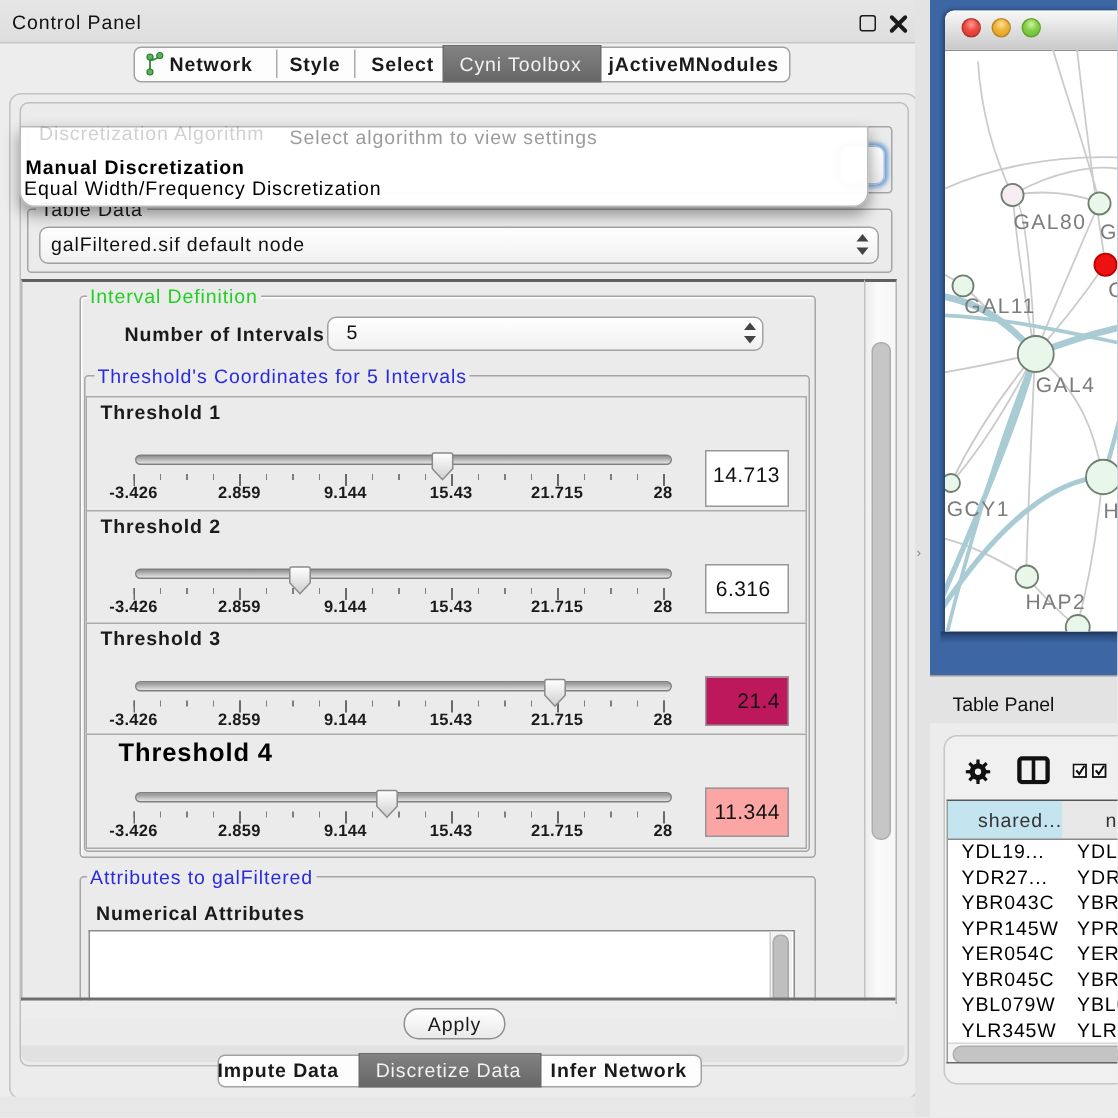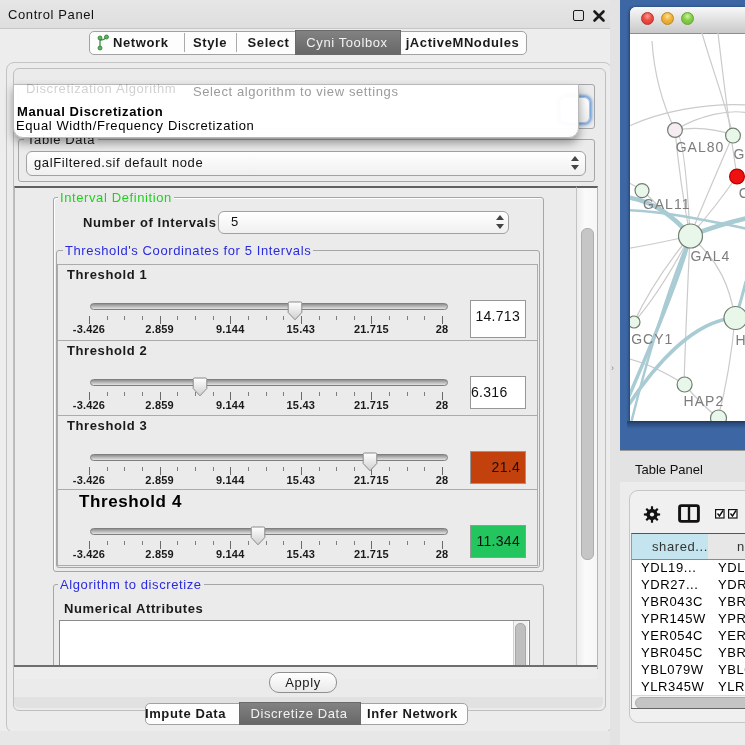--- a/index.html
+++ b/index.html
@@ -110,66 +110,66 @@
 <div class="abs" style="left:417px;top:399px;width:50px;text-align:center;font-size:11px;font-weight:700;color:#1a1a1a;letter-spacing:0.2px;">28</div>
 <svg class="abs" style="left:191.5px;top:376.5px;z-index:3;" width="16" height="20" viewBox="0 0 16 20">
 <path d="M2.5,1 L13.5,1 Q14.8,1 14.8,2.3 L14.8,11.5 L8,18.8 L1.2,11.5 L1.2,2.3 Q1.2,1 2.5,1 Z" fill="url(#thg340)" stroke="#8A8A8A" stroke-width="1"></path>
 <defs>
       <linearGradient id="thg340" x1="0" y1="0" x2="0" y2="1">
         <stop offset="0" stop-color="#FFFFFF"></stop>
         <stop offset="1" stop-color="#CFCFCF"></stop>
       </linearGradient>
     </defs>
 </svg>
-<div class="abs" style="left:470px;top:376px;width:56px;height:33px;background:#FFF;border:1px solid #979797;font-size:14px;color:#111;text-align:left;line-height:31px;padding-right:5px;box-sizing:border-box;letter-spacing:0.3px;">6.316</div>
+<div class="abs" style="left:470px;top:376px;width:56px;height:33px;background:#FFF;border:1px solid #979797;font-size:14px;color:#111;text-align:center;line-height:31px;padding-right:5px;box-sizing:border-box;letter-spacing:0.3px;">6.316</div>
 <div class="abs" style="left:57px;top:415px;width:479px;height:75px;border:1px solid #ABABAB;background:#EBEBEB;"></div>
 <div class="abs" style="left:67px;top:418px;font-size:13px;font-weight:700;color:#1a1a1a;">Threshold 3</div>
 <div class="abs" style="left:90px;top:454px;width:356px;height:5px;background:linear-gradient(#8F8F8F,#E4E4E4);border:1px solid #7F7F7F;border-radius:4px;"></div>
 <div class="abs" style="left:89px;top:467px;width:355px;height:4px;background:repeating-linear-gradient(90deg,#7E7E7E 0 1px,transparent 1px 17.655px);"></div>
 <div class="abs" style="left:89px;top:467px;width:355px;height:8px;background:repeating-linear-gradient(90deg,#6A6A6A 0 1px,transparent 1px 70.62px);"></div>
 <div class="abs" style="left:64px;top:474px;width:50px;text-align:center;font-size:11px;font-weight:700;color:#1a1a1a;letter-spacing:0.2px;">-3.426</div>
 <div class="abs" style="left:134.6px;top:474px;width:50px;text-align:center;font-size:11px;font-weight:700;color:#1a1a1a;letter-spacing:0.2px;">2.859</div>
 <div class="abs" style="left:205.2px;top:474px;width:50px;text-align:center;font-size:11px;font-weight:700;color:#1a1a1a;letter-spacing:0.2px;">9.144</div>
 <div class="abs" style="left:275.8px;top:474px;width:50px;text-align:center;font-size:11px;font-weight:700;color:#1a1a1a;letter-spacing:0.2px;">15.43</div>
 <div class="abs" style="left:346.4px;top:474px;width:50px;text-align:center;font-size:11px;font-weight:700;color:#1a1a1a;letter-spacing:0.2px;">21.715</div>
 <div class="abs" style="left:417px;top:474px;width:50px;text-align:center;font-size:11px;font-weight:700;color:#1a1a1a;letter-spacing:0.2px;">28</div>
 <svg class="abs" style="left:362.0px;top:451.5px;z-index:3;" width="16" height="20" viewBox="0 0 16 20">
 <path d="M2.5,1 L13.5,1 Q14.8,1 14.8,2.3 L14.8,11.5 L8,18.8 L1.2,11.5 L1.2,2.3 Q1.2,1 2.5,1 Z" fill="url(#thg415)" stroke="#8A8A8A" stroke-width="1"></path>
 <defs>
       <linearGradient id="thg415" x1="0" y1="0" x2="0" y2="1">
         <stop offset="0" stop-color="#FFFFFF"></stop>
         <stop offset="1" stop-color="#CFCFCF"></stop>
       </linearGradient>
     </defs>
 </svg>
-<div class="abs" style="left:470px;top:451px;width:56px;height:33px;background:#c2410c;border:1px solid #979797;font-size:14px;color:#111;text-align:right;line-height:31px;padding-right:5px;box-sizing:border-box;letter-spacing:0.3px;">21.4</div>
+<div class="abs" style="left:470px;top:451px;width:56px;height:33px;background:#be185d;border:1px solid #979797;font-size:14px;color:#111;text-align:right;line-height:31px;padding-right:5px;box-sizing:border-box;letter-spacing:0.3px;">21.4</div>
 <div class="abs" style="left:57px;top:489px;width:479px;height:75px;border:1px solid #ABABAB;background:#EBEBEB;"></div>
 <div class="abs" style="left:79px;top:492px;font-size:17px;font-weight:700;color:#000000;">Threshold 4</div>
 <div class="abs" style="left:90px;top:528px;width:356px;height:5px;background:linear-gradient(#8F8F8F,#E4E4E4);border:1px solid #7F7F7F;border-radius:4px;"></div>
 <div class="abs" style="left:89px;top:541px;width:355px;height:4px;background:repeating-linear-gradient(90deg,#7E7E7E 0 1px,transparent 1px 17.655px);"></div>
 <div class="abs" style="left:89px;top:541px;width:355px;height:8px;background:repeating-linear-gradient(90deg,#6A6A6A 0 1px,transparent 1px 70.62px);"></div>
 <div class="abs" style="left:64px;top:548px;width:50px;text-align:center;font-size:11px;font-weight:700;color:#1a1a1a;letter-spacing:0.2px;">-3.426</div>
 <div class="abs" style="left:134.6px;top:548px;width:50px;text-align:center;font-size:11px;font-weight:700;color:#1a1a1a;letter-spacing:0.2px;">2.859</div>
 <div class="abs" style="left:205.2px;top:548px;width:50px;text-align:center;font-size:11px;font-weight:700;color:#1a1a1a;letter-spacing:0.2px;">9.144</div>
 <div class="abs" style="left:275.8px;top:548px;width:50px;text-align:center;font-size:11px;font-weight:700;color:#1a1a1a;letter-spacing:0.2px;">15.43</div>
 <div class="abs" style="left:346.4px;top:548px;width:50px;text-align:center;font-size:11px;font-weight:700;color:#1a1a1a;letter-spacing:0.2px;">21.715</div>
 <div class="abs" style="left:417px;top:548px;width:50px;text-align:center;font-size:11px;font-weight:700;color:#1a1a1a;letter-spacing:0.2px;">28</div>
 <svg class="abs" style="left:250.0px;top:525.5px;z-index:3;" width="16" height="20" viewBox="0 0 16 20">
 <path d="M2.5,1 L13.5,1 Q14.8,1 14.8,2.3 L14.8,11.5 L8,18.8 L1.2,11.5 L1.2,2.3 Q1.2,1 2.5,1 Z" fill="url(#thg491)" stroke="#8A8A8A" stroke-width="1"></path>
 <defs>
       <linearGradient id="thg491" x1="0" y1="0" x2="0" y2="1">
         <stop offset="0" stop-color="#FFFFFF"></stop>
         <stop offset="1" stop-color="#CFCFCF"></stop>
       </linearGradient>
     </defs>
 </svg>
-<div class="abs" style="left:470px;top:525px;width:56px;height:33px;background:#22c55e;border:1px solid #979797;font-size:14px;color:#111;text-align:right;line-height:31px;padding-right:5px;box-sizing:border-box;letter-spacing:0.3px;">11.344</div>
+<div class="abs" style="left:470px;top:525px;width:56px;height:33px;background:#fca5a5;border:1px solid #979797;font-size:14px;color:#111;text-align:right;line-height:31px;padding-right:5px;box-sizing:border-box;letter-spacing:0.3px;">11.344</div>
 
 <div class="abs" style="left:53px;top:584px;width:489px;height:90px;border:1px solid #A6A6A6;border-radius:3px;"></div>
-<div class="abs" style="left:58px;top:577px;background:#EBEBEB;padding:0 2px;font-size:13px;color:#2A2AE0;">Algorithm to discretize</div>
+<div class="abs" style="left:58px;top:577px;background:#EBEBEB;padding:0 2px;font-size:13px;color:#2A2AE0;">Attributes to galFiltered</div>
 <div class="abs" style="left:64px;top:601px;font-size:13px;font-weight:700;color:#1a1a1a;">Numerical Attributes</div>
 
 <div class="abs" style="left:59px;top:620px;width:469px;height:46px;background:#FFF;border:1px solid #8A8A8A;border-bottom:none;overflow:hidden;">
   <div style="position:absolute;right:1px;top:0;width:14px;height:46px;background:#F2F2F2;border-left:1px solid #D0D0D0;"></div>
   <div style="position:absolute;right:3px;top:2px;width:9px;height:60px;background:#BFBFBF;border:1px solid #A8A8A8;border-radius:5px;"></div>
 </div>
 <div class="abs" style="left:14px;top:667px;width:583px;height:12px;background:#EDEDED;"></div>
 <div class="abs" style="left:14px;top:665px;width:583px;height:2px;background:#6E6E6E;"></div>
 
 <div class="abs" style="left:269px;top:672px;width:66px;height:19px;background:linear-gradient(#FFFFFF,#E9E9E9);border:1px solid #8F8F8F;border-radius:10px;text-align:center;font-size:13px;color:#1a1a1a;line-height:19px;">Apply</div>

